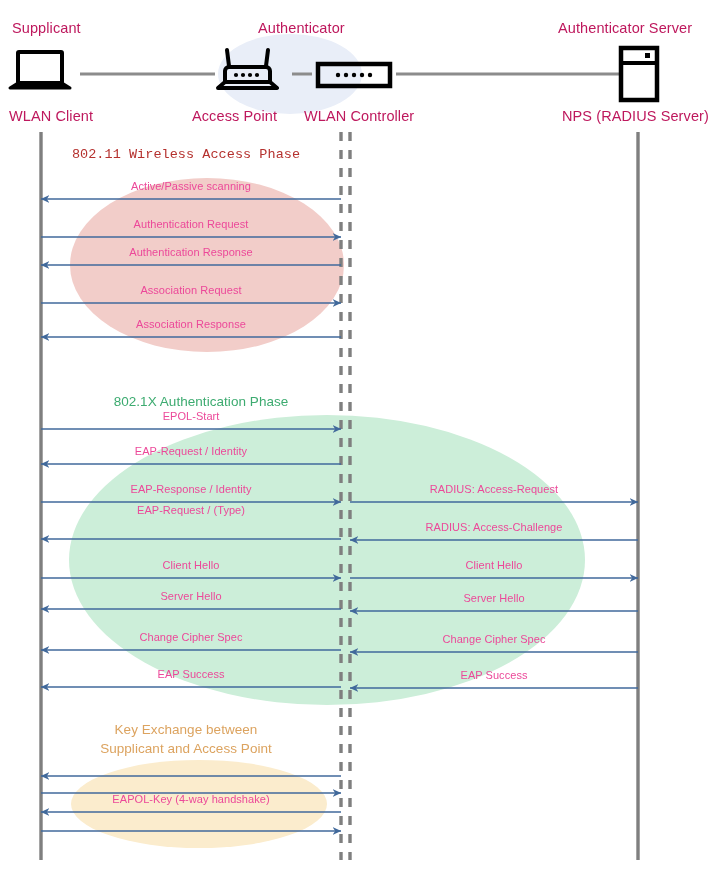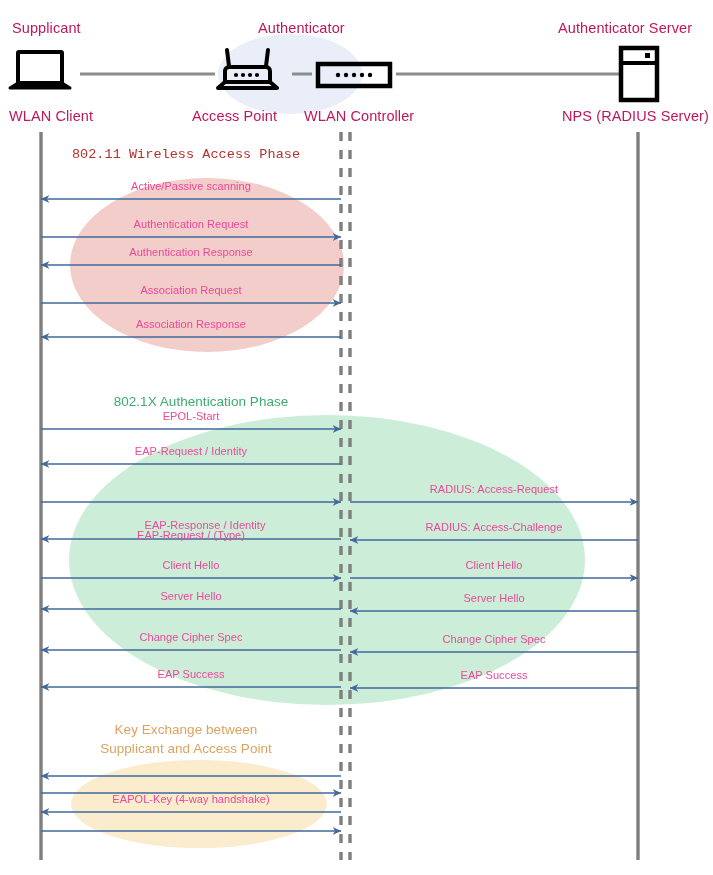--- a/index.html
+++ b/index.html
@@ -164,22 +164,22 @@
       <div class="phase-label phase-red" style="left: 6px; top: 147px; width: 360px;">802.11 Wireless Access Phase</div>
       <div class="phase-label phase-green" style="left: 21px; top: 394px; width: 360px;">802.1X Authentication Phase</div>
       <div class="phase-label phase-amber" style="left: 6px; top: 720px; width: 360px;">Key Exchange between<br>Supplicant and Access Point</div>
       <div class="msg-label" style="left: 41px; top: 180px; width: 300px;">Active/Passive scanning</div>
       <div class="msg-label" style="left: 41px; top: 218px; width: 300px;">Authentication  Request</div>
       <div class="msg-label" style="left: 41px; top: 246px; width: 300px;">Authentication  Response</div>
       <div class="msg-label" style="left: 41px; top: 284px; width: 300px;">Association Request</div>
       <div class="msg-label" style="left: 41px; top: 318px; width: 300px;">Association Response</div>
       <div class="msg-label" style="left: 41px; top: 410px; width: 300px;">EPOL-Start</div>
       <div class="msg-label" style="left: 41px; top: 445px; width: 300px;">EAP-Request / Identity</div>
-      <div class="msg-label" style="left: 55px; top: 483px; width: 300px; margin-top: 36px;">EAP-Response / Identity</div>
-      <div class="msg-label" style="left: 41px; top: 529px; width: 300px;">EAP-Request / (Type)</div>
+      <div class="msg-label" style="left: 41px; top: 483px; width: 300px;">EAP-Response / Identity</div>
+      <div class="msg-label" style="left: 41px; top: 504px; width: 300px;">EAP-Request / (Type)</div>
       <div class="msg-label" style="left: 41px; top: 559px; width: 300px;">Client Hello</div>
       <div class="msg-label" style="left: 41px; top: 590px; width: 300px;">Server Hello</div>
       <div class="msg-label" style="left: 41px; top: 631px; width: 300px;">Change Cipher Spec</div>
       <div class="msg-label" style="left: 41px; top: 668px; width: 300px;">EAP Success</div>
       <div class="msg-label" style="left: 41px; top: 793px; width: 300px;">EAPOL-Key (4-way handshake)</div>
       <div class="msg-label" style="left: 344px; top: 483px; width: 300px;">RADIUS: Access-Request</div>
       <div class="msg-label" style="left: 344px; top: 521px; width: 300px;">RADIUS: Access-Challenge</div>
       <div class="msg-label" style="left: 344px; top: 559px; width: 300px;">Client Hello</div>
       <div class="msg-label" style="left: 344px; top: 592px; width: 300px;">Server Hello</div>
       <div class="msg-label" style="left: 344px; top: 633px; width: 300px;">Change Cipher Spec</div>

